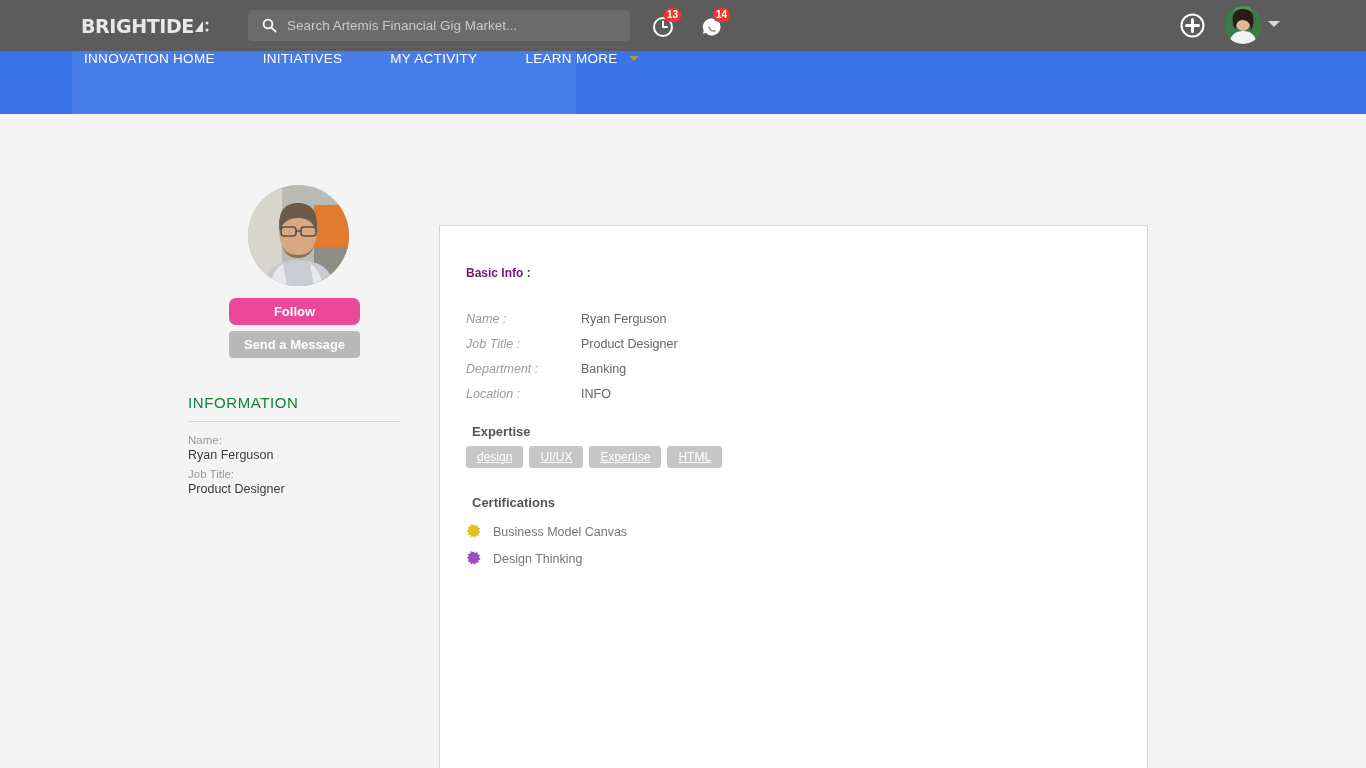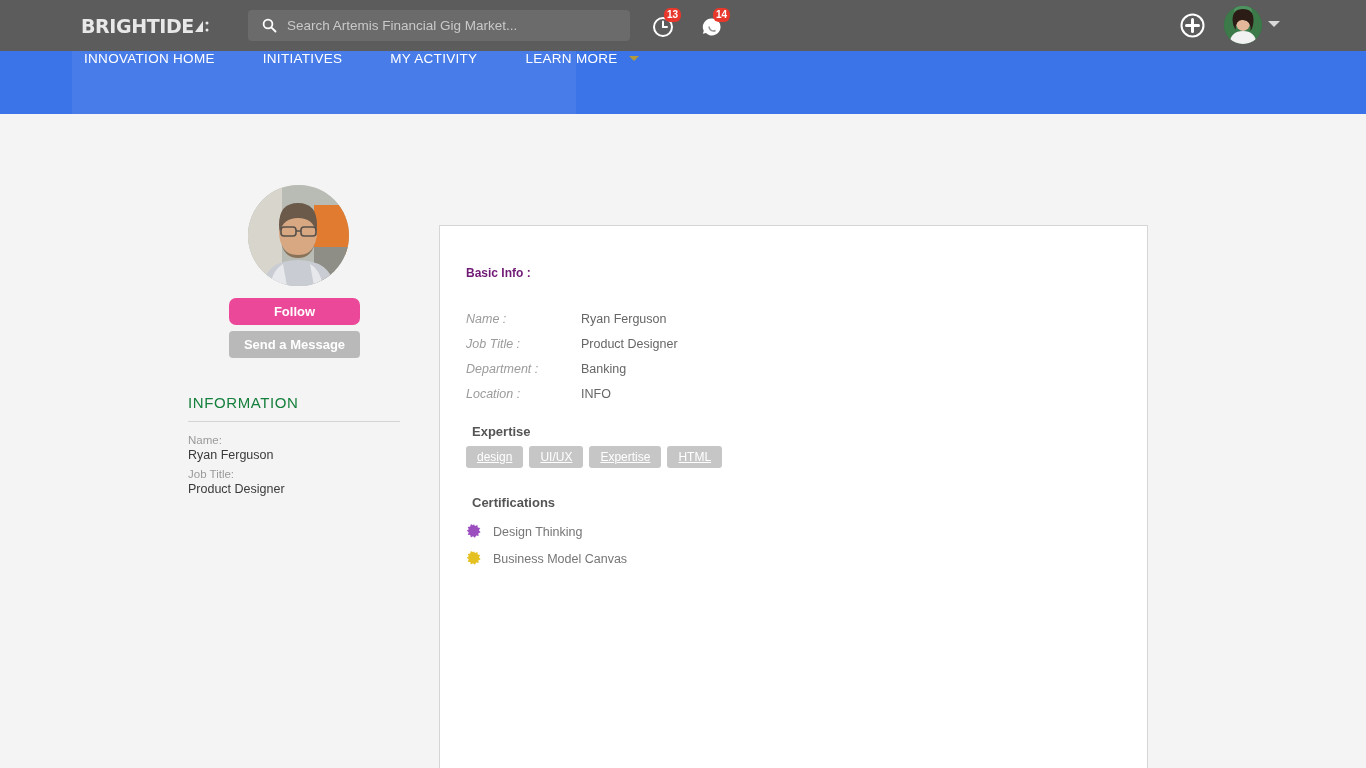--- a/index.html
+++ b/index.html
@@ -368,29 +368,29 @@
       <span class="tag">UI/UX</span>
       <span class="tag">Expertise</span>
       <span class="tag">HTML</span>
     </div>
 
     <div class="section-title certs-title">Certifications</div>
     <div class="cert-list">
       <div class="cert-row">
         <span class="cert-icon">
           <svg width="15" height="15" viewBox="0 0 24 24">
+            <path d="M12 0 l2.4 3.2 3.8 -1.6 0.6 4 3.9 0.9 -2 3.5 2.6 3.1 -3.6 1.9 0.5 4 -4 -0.5 -1.9 3.6 -3.1 -2.6 -3.5 2 -0.9 -3.9 -4 -0.6 1.6 -3.8 -3.2 -2.4 3.2 -2.4 -1.6 -3.8 4 -0.6 0.9 -3.9 3.5 2 3.1 -2.6 z" fill="#e5c021"></path>
+          </svg>
+        </span>
+        <span class="cert-name">Business Model Canvas</span>
+      </div>
+      <div class="cert-row">
+        <span class="cert-icon">
+          <svg width="15" height="15" viewBox="0 0 24 24">
             <path d="M12 0 l2.4 3.2 3.8 -1.6 0.6 4 3.9 0.9 -2 3.5 2.6 3.1 -3.6 1.9 0.5 4 -4 -0.5 -1.9 3.6 -3.1 -2.6 -3.5 2 -0.9 -3.9 -4 -0.6 1.6 -3.8 -3.2 -2.4 3.2 -2.4 -1.6 -3.8 4 -0.6 0.9 -3.9 3.5 2 3.1 -2.6 z" fill="#9b4fbf"></path>
           </svg>
         </span>
         <span class="cert-name">Design Thinking</span>
       </div>
-      <div class="cert-row">
-        <span class="cert-icon">
-          <svg width="15" height="15" viewBox="0 0 24 24">
-            <path d="M12 0 l2.4 3.2 3.8 -1.6 0.6 4 3.9 0.9 -2 3.5 2.6 3.1 -3.6 1.9 0.5 4 -4 -0.5 -1.9 3.6 -3.1 -2.6 -3.5 2 -0.9 -3.9 -4 -0.6 1.6 -3.8 -3.2 -2.4 3.2 -2.4 -1.6 -3.8 4 -0.6 0.9 -3.9 3.5 2 3.1 -2.6 z" fill="#e5c021"></path>
-          </svg>
-        </span>
-        <span class="cert-name">Business Model Canvas</span>
-      </div>
     </div>
 
   </div>
 </div>
 
 </body></html>

